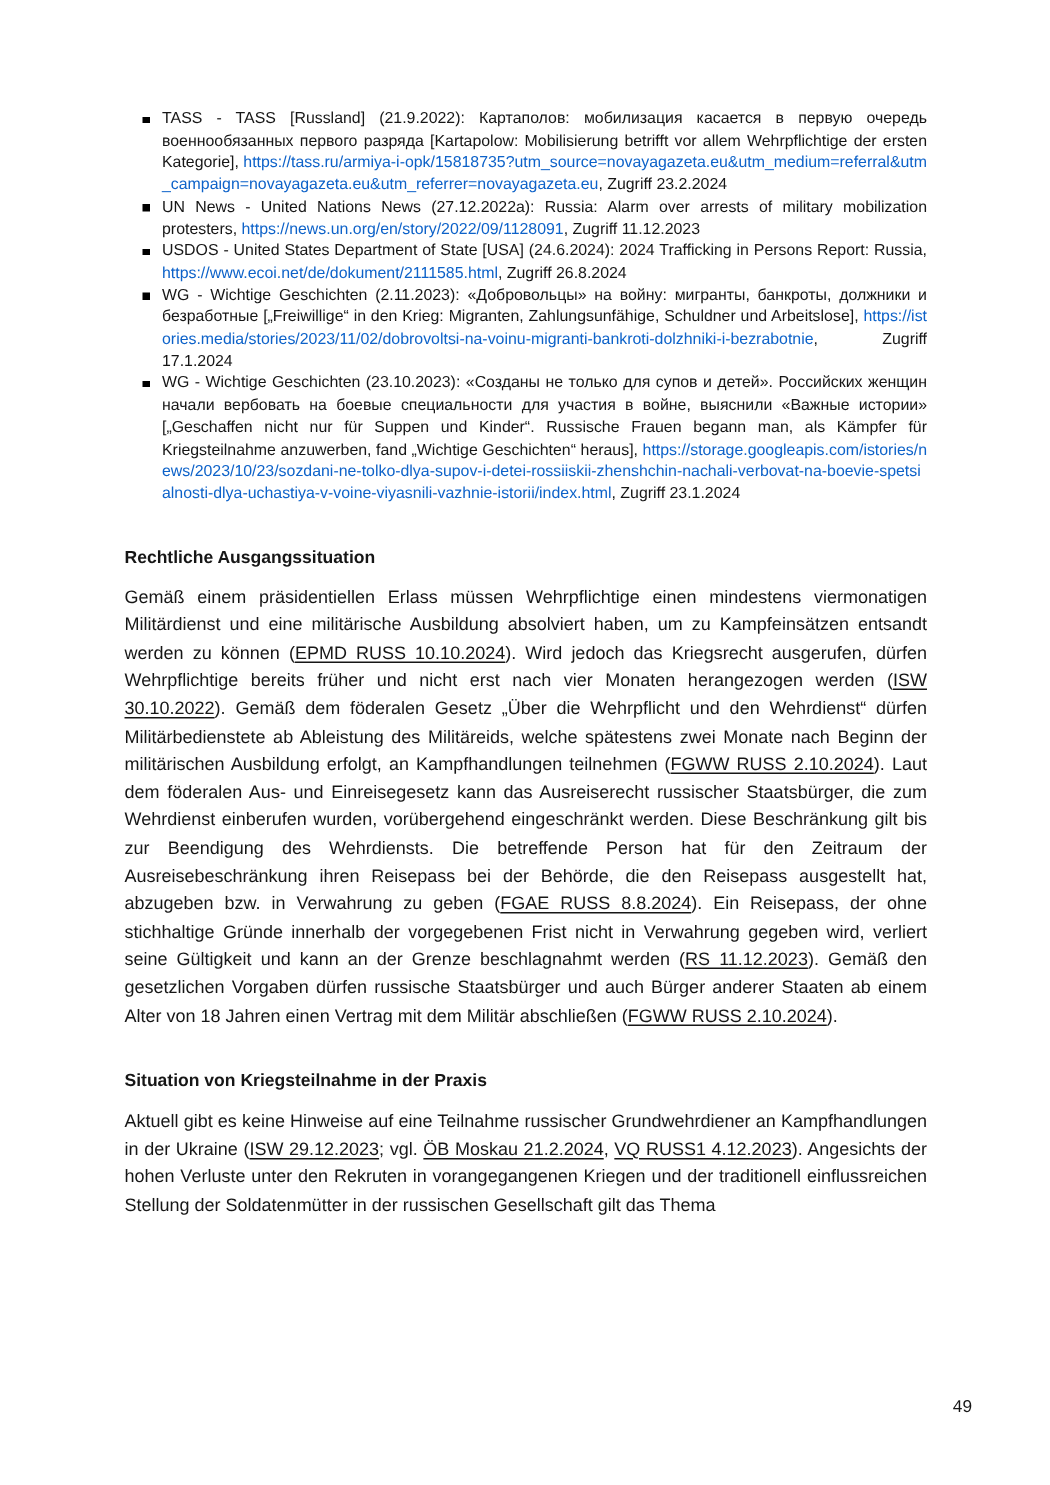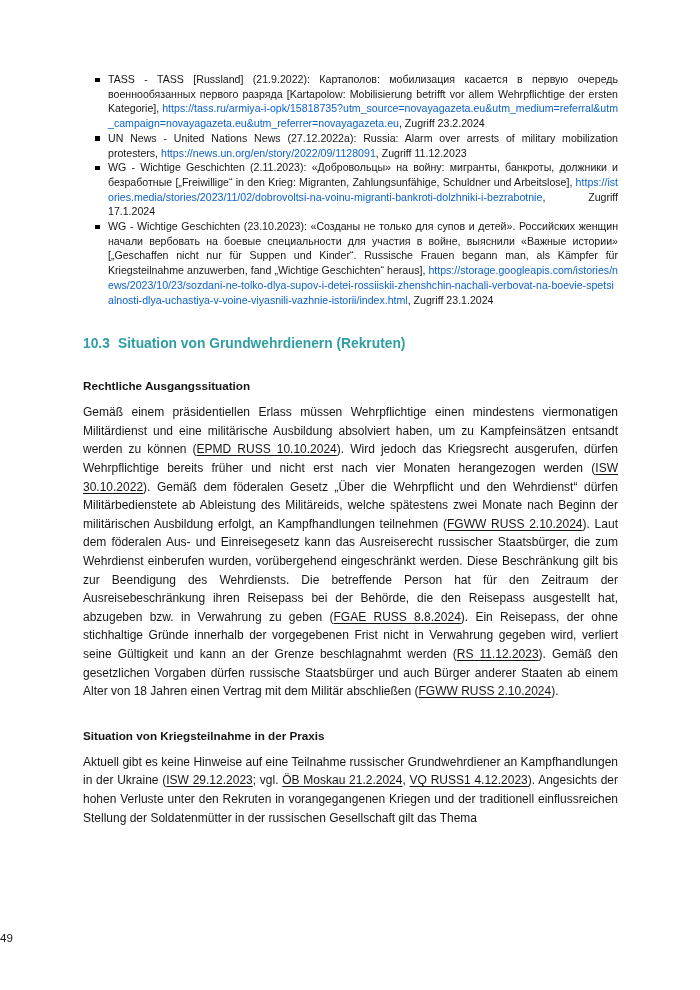--- a/index.html
+++ b/index.html
@@ -74,21 +74,21 @@
     line-height: 18.6px;
     text-align: justify;
     hyphens: auto;
     -webkit-hyphens: auto;
   }
   .page-number {
     position: absolute;
     bottom: 46px;
     left: 0;
     right: 0;
-    text-align: left;
+    text-align: right;
     font-size: 11.5px;
     color: #161616;
   }
 </style>
 </head>
 <body>
 
 <div class="page">
   <div class="content">
 
@@ -96,31 +96,32 @@
       <li class="bib-entry">
         <span class="bullet"></span>
         <span><span class="seg-text">TASS - TASS [Russland] (21.9.2022): Картаполов: мобилизация касается в первую очередь военнообязанных первого разряда [Kartapolow: Mobilisierung betrifft vor allem Wehrpflichtige der ersten Kategorie], </span><span class="seg-link">https://tass.ru/armiya-i-opk/15818735?utm_source=novayagazeta.eu&amp;utm_medium=referral&amp;utm_campaign=novayagazeta.eu&amp;utm_referrer=novayagazeta.eu</span><span class="seg-text">, Zugriff 23.2.2024</span></span>
       </li>
       <li class="bib-entry">
         <span class="bullet"></span>
         <span><span class="seg-text">UN News - United Nations News (27.12.2022a): Russia: Alarm over arrests of military mobilization protesters, </span><span class="seg-link">https://news.un.org/en/story/2022/09/1128091</span><span class="seg-text">, Zugriff 11.12.2023</span></span>
       </li>
       <li class="bib-entry">
         <span class="bullet"></span>
+        <span><span class="seg-text">USDOS - United States Department of State [USA] (24.6.2024): 2024 Trafficking in Persons Report: Russia, </span><span class="seg-link">https://www.ecoi.net/de/dokument/2111585.html</span><span class="seg-text">, Zugriff 26.8.2024</span></span>
+      </li>
+      <li class="bib-entry">
+        <span class="bullet"></span>
         <span><span class="seg-text">WG - Wichtige Geschichten (2.11.2023): «Добровольцы» на войну: мигранты, банкроты, должники и безработные [„Freiwillige“ in den Krieg: Migranten, Zahlungsunfähige, Schuldner und Arbeitslose], </span><span class="seg-link">https://istories.media/stories/2023/11/02/dobrovoltsi-na-voinu-migranti-bankroti-dolzhniki-i-bezrabotnie</span><span class="seg-text">, Zugriff 17.1.2024</span></span>
       </li>
       <li class="bib-entry">
         <span class="bullet"></span>
         <span><span class="seg-text">WG - Wichtige Geschichten (23.10.2023): «Созданы не только для супов и детей». Российских женщин начали вербовать на боевые специальности для участия в войне, выяснили «Важные истории» [„Geschaffen nicht nur für Suppen und Kinder“. Russische Frauen begann man, als Kämpfer für Kriegsteilnahme anzuwerben, fand „Wichtige Geschichten“ heraus], </span><span class="seg-link">https://storage.googleapis.com/istories/news/2023/10/23/sozdani-ne-tolko-dlya-supov-i-detei-rossiiskii-zhenshchin-nachali-verbovat-na-boevie-spetsialnosti-dlya-uchastiya-v-voine-viyasnili-vazhnie-istorii/index.html</span><span class="seg-text">, Zugriff 23.1.2024</span></span>
       </li>
     </ul>
 
-    <div class="section-heading">
-      <span class="section-number">10.3</span><span>Situation von Grundwehrdienern (Rekruten)</span>
-    </div>
 
     <div class="subsection-heading">Rechtliche Ausgangssituation</div>
     <p class="body-paragraph"><span class="seg-text">Gemäß einem präsidentiellen Erlass müssen Wehrpflichtige einen mindestens viermonatigen Militärdienst und eine militärische Ausbildung absolviert haben, um zu Kampfeinsätzen entsandt werden zu können (</span><span class="seg-ref">EPMD RUSS 10.10.2024</span><span class="seg-text">). Wird jedoch das Kriegsrecht ausgerufen, dürfen Wehrpflichtige bereits früher und nicht erst nach vier Monaten herangezogen werden (</span><span class="seg-ref">ISW 30.10.2022</span><span class="seg-text">). Gemäß dem föderalen Gesetz „Über die Wehrpflicht und den Wehrdienst“ dürfen Militärbedienstete ab Ableistung des Militäreids, welche spätestens zwei Monate nach Beginn der militärischen Ausbildung erfolgt, an Kampfhandlungen teilnehmen (</span><span class="seg-ref">FGWW RUSS 2.10.2024</span><span class="seg-text">). Laut dem föderalen Aus- und Einreisegesetz kann das Ausreiserecht russischer Staatsbürger, die zum Wehrdienst einberufen wurden, vorübergehend eingeschränkt werden. Diese Beschränkung gilt bis zur Beendigung des Wehrdiensts. Die betreffende Person hat für den Zeitraum der Ausreisebeschränkung ihren Reisepass bei der Behörde, die den Reisepass ausgestellt hat, abzugeben bzw. in Verwahrung zu geben (</span><span class="seg-ref">FGAE RUSS 8.8.2024</span><span class="seg-text">). Ein Reisepass, der ohne stichhaltige Gründe innerhalb der vorgegebenen Frist nicht in Verwahrung gegeben wird, verliert seine Gültigkeit und kann an der Grenze beschlagnahmt werden (</span><span class="seg-ref">RS 11.12.2023</span><span class="seg-text">). Gemäß den gesetzlichen Vorgaben dürfen russische Staatsbürger und auch Bürger anderer Staaten ab einem Alter von 18 Jahren einen Vertrag mit dem Militär abschließen (</span><span class="seg-ref">FGWW RUSS 2.10.2024</span><span class="seg-text">).</span></p>
 
     <div class="subsection-heading">Situation von Kriegsteilnahme in der Praxis</div>
     <p class="body-paragraph"><span class="seg-text">Aktuell gibt es keine Hinweise auf eine Teilnahme russischer Grundwehrdiener an Kampfhandlungen in der Ukraine (</span><span class="seg-ref">ISW 29.12.2023</span><span class="seg-text">; vgl. </span><span class="seg-ref">ÖB Moskau 21.2.2024</span><span class="seg-text">, </span><span class="seg-ref">VQ RUSS1 4.12.2023</span><span class="seg-text">). Angesichts der hohen Verluste unter den Rekruten in vorangegangenen Kriegen und der traditionell einflussreichen Stellung der Soldatenmütter in der russischen Gesellschaft gilt das Thema</span></p>
 
   </div>
 
   <div class="page-number">49</div>

